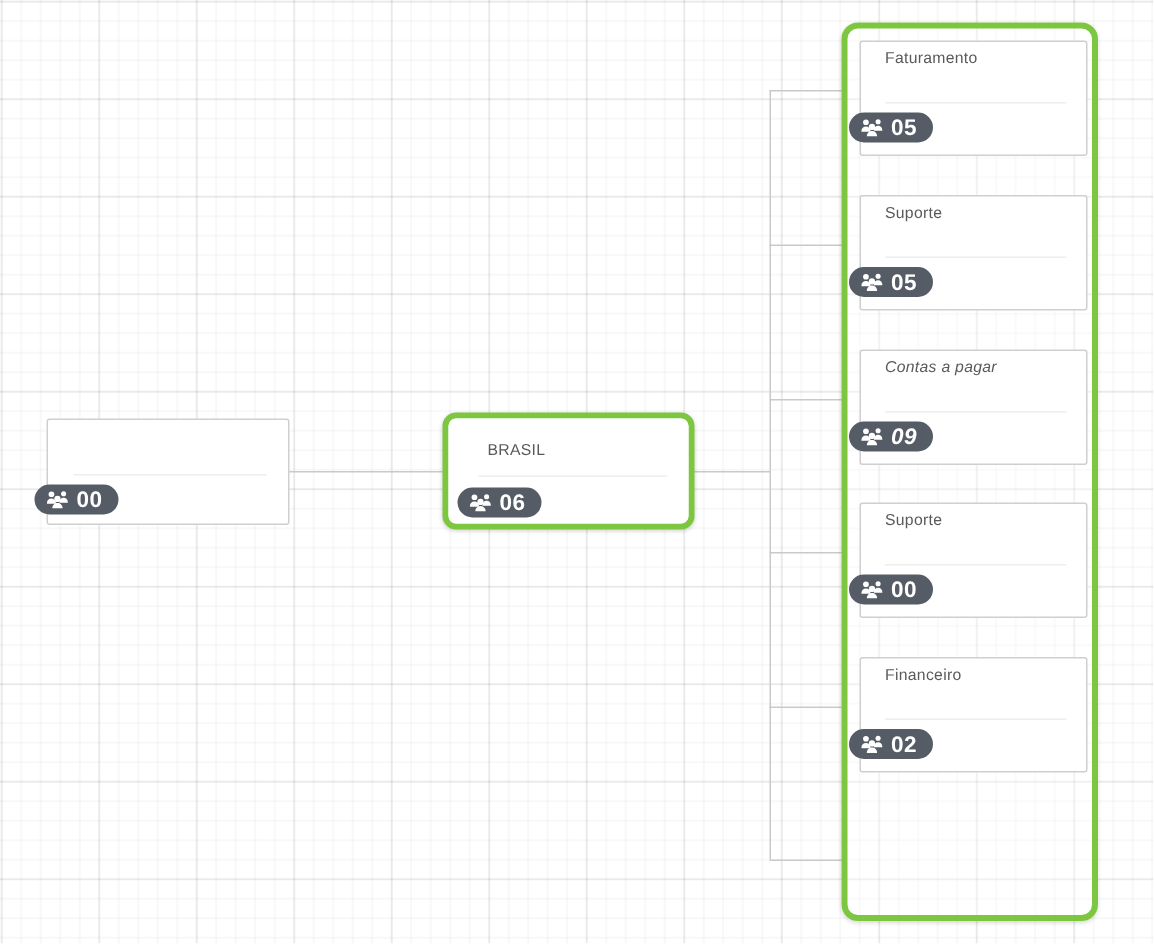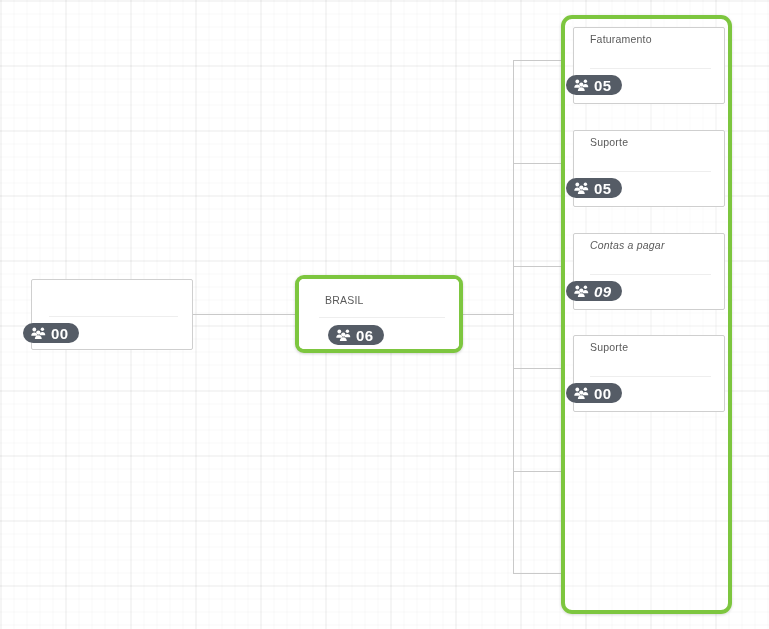--- a/index.html
+++ b/index.html
@@ -110,21 +110,21 @@
   }
   #brasil-inner {
     position: absolute;
     inset: 0;
     background: #ffffff;
     border-radius: 5px;
     overflow: visible;
   }
   #brasil-inner .node-title { left: 26px; top: 15px; }
   #brasil-inner .node-divider { left: 20px; right: 14px; top: 38px; }
-  #brasil-inner .badge { top: 46px; left: 29px; }
+  #brasil-inner .badge { top: 46px; left: 6px; }
 
   
   #group {
     position: absolute;
     left: 561px;
     top: 15px;
     width: 171px;
     height: 599px;
     border: 4px solid #7dc63f;
     border-radius: 11px;
@@ -265,16 +265,33 @@
             <circle cx="11.4" cy="2.2" r="1.7" fill="#ffffff"></circle>
             <path d="M8.6 7.6c0-1.5 1.2-2.7 2.8-2.7s2.8 1.2 2.8 2.7v0.6H8.6z" fill="#ffffff"></path>
             <circle cx="7.3" cy="5.6" r="2.1" fill="#ffffff"></circle>
             <path d="M3.9 11.6c0-1.9 1.5-3.3 3.4-3.3s3.4 1.4 3.4 3.3v0.4H3.9z" fill="#ffffff"></path>
           </svg>
         </span>
         <span class="count">00</span>
       </div>
     </div>
 
+    <div class="node child" style="top:419px;">
+      <div class="node-title">Financeiro</div>
+      <div class="node-divider"></div>
+      <div class="badge">
+        <span>
+          <svg width="15" height="12" viewBox="0 0 15 12" aria-hidden="true">
+            <circle cx="3.3" cy="2.5" r="1.9" fill="#ffffff"></circle>
+            <path d="M0.3 8.3c0-1.7 1.3-2.9 3-2.9s3 1.2 3 2.9v0.5H0.3z" fill="#ffffff"></path>
+            <circle cx="11.4" cy="2.2" r="1.7" fill="#ffffff"></circle>
+            <path d="M8.6 7.6c0-1.5 1.2-2.7 2.8-2.7s2.8 1.2 2.8 2.7v0.6H8.6z" fill="#ffffff"></path>
+            <circle cx="7.3" cy="5.6" r="2.1" fill="#ffffff"></circle>
+            <path d="M3.9 11.6c0-1.9 1.5-3.3 3.4-3.3s3.4 1.4 3.4 3.3v0.4H3.9z" fill="#ffffff"></path>
+          </svg>
+        </span>
+        <span class="count">02</span>
+      </div>
+    </div>
 
 
   </div>
 </div>
 
 </body></html>

